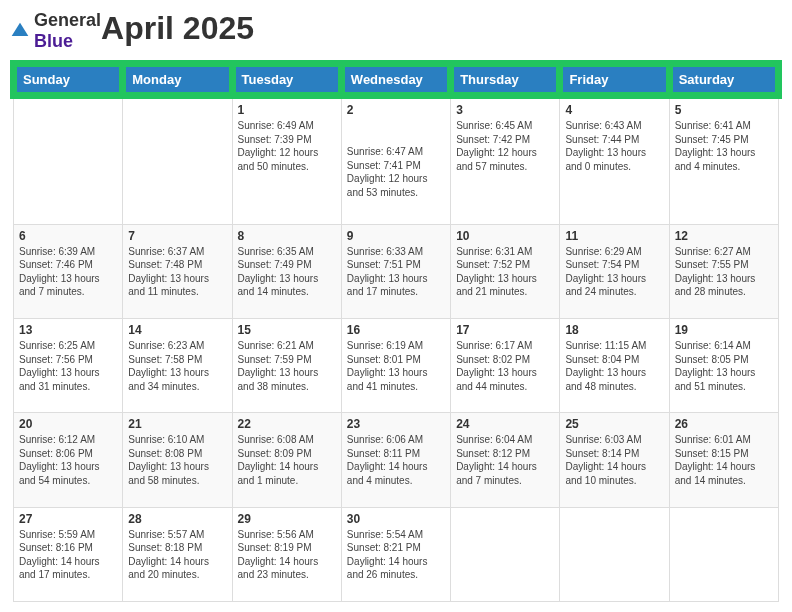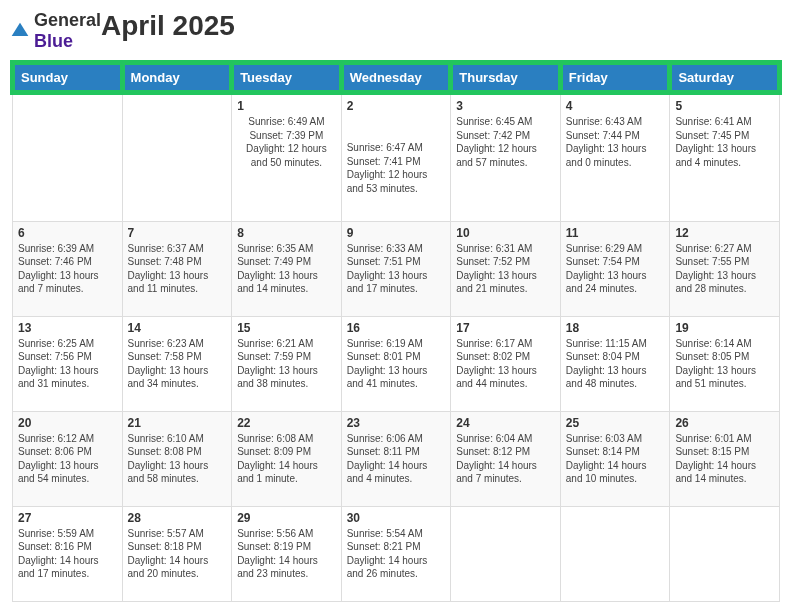--- a/index.html
+++ b/index.html
@@ -39,42 +39,42 @@
       color: #4c1d95;
     }
     .logo-icon {
       width: 20px;
       height: 20px;
     }
     .title-area {
       text-align: right;
     }
     .month-title {
-      font-size: 28px;
+      font-size: 32px;
       font-weight: bold;
       color: #333;
     }
     .location {
       font-size: 14px;
       color: #555;
     }
     .calendar {
       flex: 1;
       border: 1px solid #ccc;
       border-collapse: collapse;
       width: 100%;
       table-layout: fixed;
     }
     .calendar th {
       background-color: #2a7fc1;
       color: white;
       text-align: left;
       padding: 5px 6px;
       font-size: 13px;
-      border: 5px solid #22c55e;
+      border: 7px solid #22c55e;
     }
     .calendar td {
       border: 1px solid #ddd;
       vertical-align: top;
       padding: 4px 5px;
       font-size: 10.5px;
       color: #333;
       background: #fff;
     }
     .calendar tr:nth-child(even) td {
@@ -125,21 +125,21 @@
         <th><span>Friday</span></th>
         <th><span>Saturday</span></th>
       </tr>
     </thead>
     <tbody id="calendar-body">
     <tr>
           <td class="empty-cell"></td>
           <td class="empty-cell"></td>
           <td>
             <span class="day-num">1</span>
-            <div class="day-detail" style="white-space: pre-line; text-align: center;">Sunrise: 6:49 AM
+            <div class="day-detail" style="white-space: pre-line;">Sunrise: 6:49 AM
 Sunset: 7:39 PM
 Daylight: 12 hours and 50 minutes.</div>
           </td>
           <td>
             <span class="day-num">2</span>
             <div class="day-detail" style="white-space: pre-line; margin-top: 28px;">Sunrise: 6:47 AM
 Sunset: 7:41 PM
 Daylight: 12 hours and 53 minutes.</div>
           </td>
           <td>

